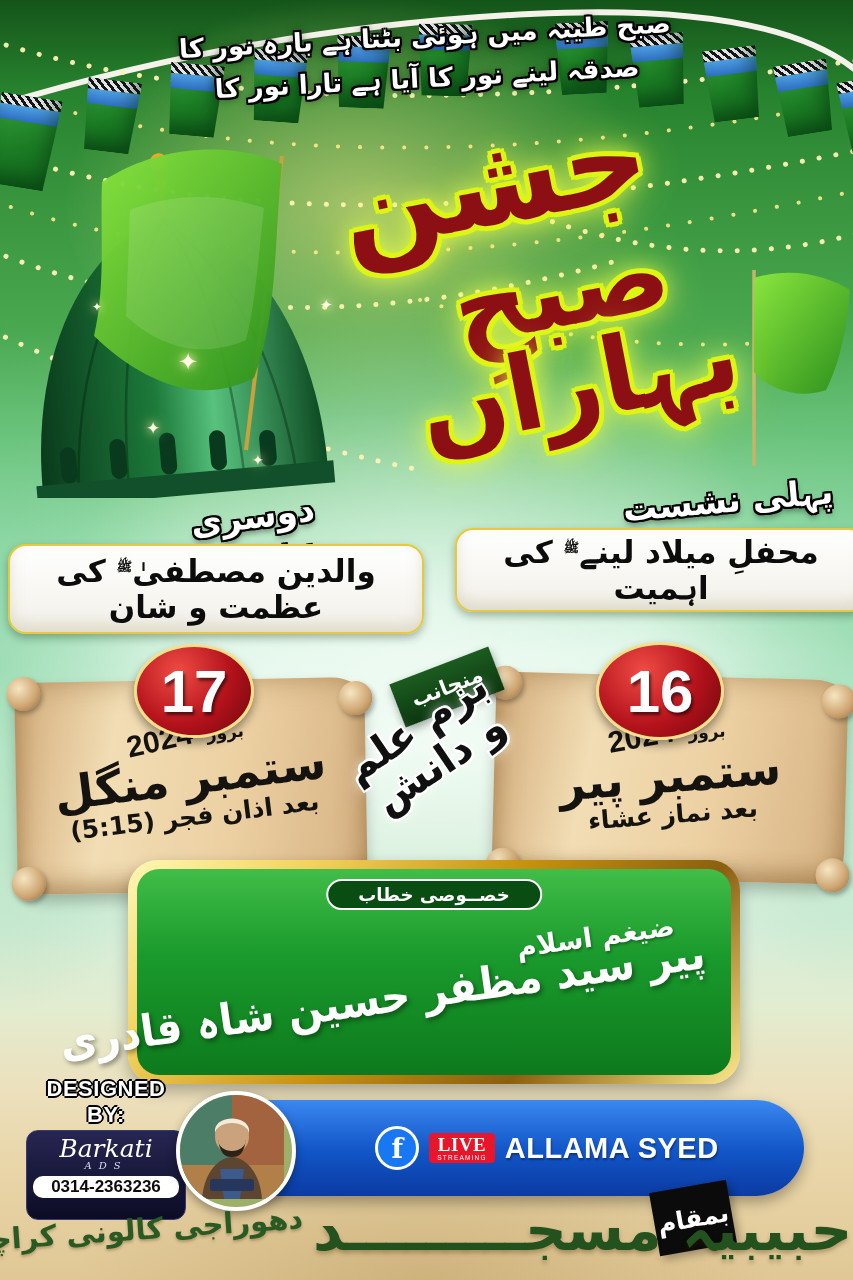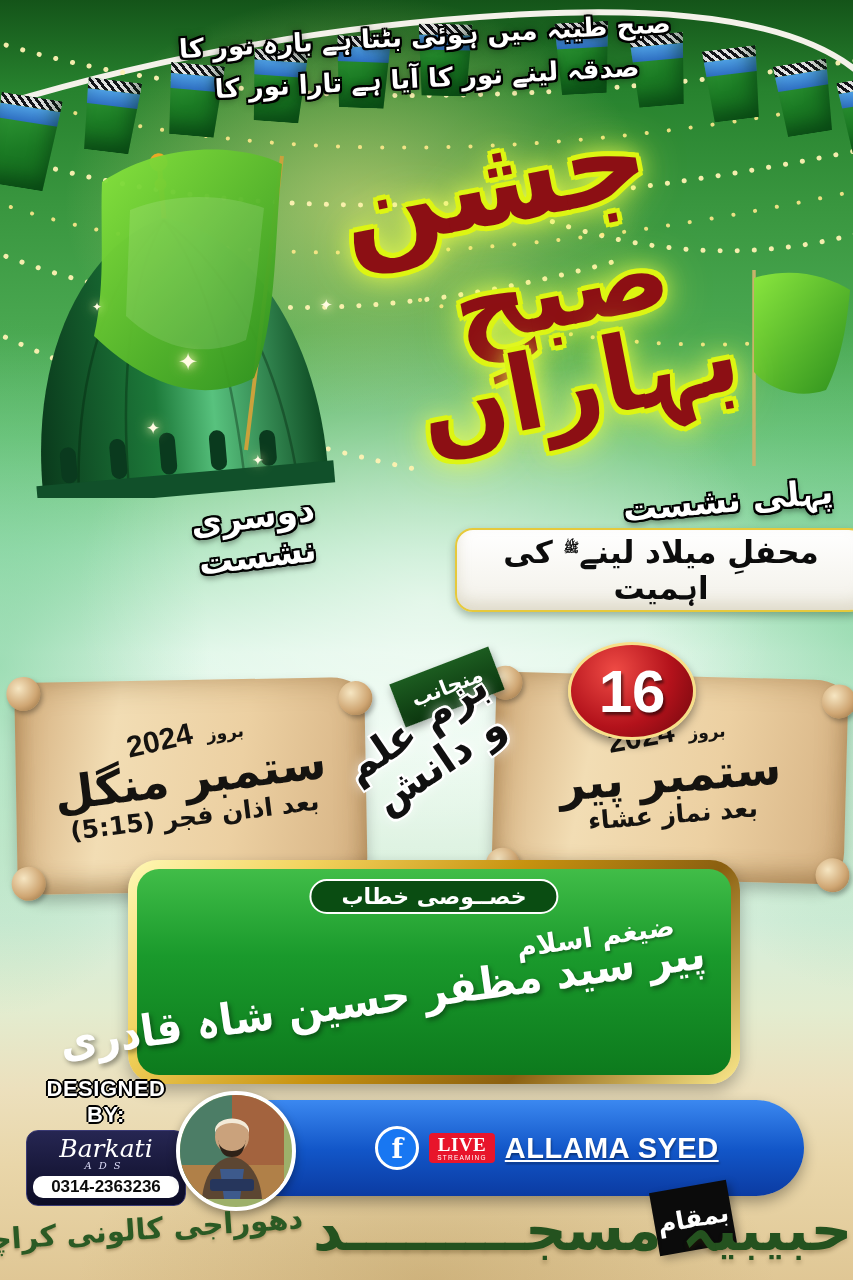--- a/index.html
+++ b/index.html
@@ -92,35 +92,35 @@
     text-shadow:-2px 0 0 #fff,2px 0 0 #fff,0 -2px 0 #fff,0 2px 0 #fff,
       -2px -2px 0 #fff,2px 2px 0 #fff,-2px 2px 0 #fff,2px -2px 0 #fff,0 0 14px #fff;}
   
   .gold-frame{left:128px;top:860px;width:612px;height:224px;border-radius:30px;
     background:linear-gradient(135deg,#fff8b6,#f3d35e 22%,#c7920f 48%,#8a5f10 72%,#fbe98c 100%);
     padding:9px;box-sizing:border-box;box-shadow:0 7px 16px rgba(0,0,0,.28);}
   .green-panel{width:100%;height:100%;border-radius:22px;position:relative;
     background:linear-gradient(180deg,#41bd48,#1a9a2c 42%,#0d7a1d);}
   .khitab-badge{position:absolute;top:10px;left:50%;transform:translateX(-50%);
     background:#0a4d12;border:2px solid #fff;border-radius:24px;padding:3px 30px;
-    color:#fff;font-size:22px;font-weight:bold;direction:rtl;white-space:nowrap;}
+    color:#fff;font-size:18px;font-weight:bold;direction:rtl;white-space:nowrap;}
   .honorific{position:absolute;top:52px;right:56px;color:#fff;font-size:27px;font-weight:bold;
     direction:rtl;transform:rotate(-8deg);text-shadow:1px 2px 3px rgba(0,0,0,.35);}
   .speaker-name{position:absolute;top:96px;left:0;right:0;text-align:center;color:#fff;
     font-size:44px;font-weight:bold;direction:rtl;white-space:nowrap;
     transform:rotate(-8deg) scaleX(.92);
     text-shadow:2px 3px 5px rgba(0,0,0,.4);}
   
   .designed{left:26px;top:1076px;width:160px;text-align:center;
     font-family:"Liberation Sans",sans-serif;}
   .designed-label{font-weight:bold;font-size:22px;color:#fff;letter-spacing:.5px;
     text-shadow:-2px 0 0 #000,2px 0 0 #000,0 -2px 0 #000,0 2px 0 #000,
       -1px -1px 0 #000,1px 1px 0 #000;}
   .brand-box{margin-top:2px;background:linear-gradient(180deg,#262652,#0c0c26);
-    border:1px solid #3a3a74;border-radius:12px;padding:3px 6px 7px;}
+    border:1px solid #3a3a74;border-radius:12px;padding:3px 6px 21px;}
   .brand-name{font-family:"DejaVu Serif",serif;font-style:italic;color:#fff;font-size:25px;}
   .brand-sub{font-family:"DejaVu Serif",serif;font-style:italic;color:#dcdcf8;font-size:10px;
     letter-spacing:7px;margin-top:-3px;}
   .brand-phone{background:#fff;border-radius:10px;font-weight:bold;font-size:17px;
     color:#0c0c0c;padding:1px 2px;margin-top:5px;}
   
   .live-bar{left:196px;top:1100px;width:608px;height:96px;border-radius:48px;
     background:linear-gradient(180deg,#3b88f0,#1256c8 52%,#0b3ba2);
     box-shadow:0 6px 14px rgba(0,0,0,.32);}
   .speaker-photo{position:absolute;left:-20px;top:-9px;width:112px;height:112px;
@@ -131,21 +131,21 @@
     font-family:"Liberation Sans",sans-serif;color:#fff;}
   .live-row{display:flex;align-items:center;gap:10px;}
   .fb-circle{width:38px;height:38px;border-radius:50%;background:#1877f2;border:3px solid #fff;
     display:flex;align-items:center;justify-content:center;color:#fff;font-weight:bold;
     font-family:"DejaVu Serif",serif;font-size:27px;line-height:1;}
   .live-badge{background:#e8152b;border-radius:4px;padding:2px 8px 1px;display:flex;
     flex-direction:column;align-items:center;line-height:1;}
   .live-word{font-weight:bold;font-size:19px;letter-spacing:.5px;font-family:Liberation Serif, serif;}
   .streaming-word{font-size:6.5px;letter-spacing:1.2px;margin-top:1px;}
   .allama{font-weight:bold;font-size:29px;letter-spacing:.5px;
-    text-shadow:1px 2px 2px rgba(0,0,0,.35);text-decoration:underline;}
+    text-shadow:1px 2px 2px rgba(0,0,0,.35);}
   .muzaffar{font-weight:bold;font-size:35px;letter-spacing:.5px;margin-top:1px;
     text-shadow:1px 2px 2px rgba(0,0,0,.35);}
   
   .venue-label-box{left:654px;top:1186px;width:78px;height:64px;display:flex;align-items:center;
     justify-content:center;background:#0b0b0b;color:#fff;font-size:25px;font-weight:bold;
     direction:rtl;transform:rotate(-10deg);box-shadow:3px 4px 8px rgba(0,0,0,.3);}
   .venue-row{left:0;right:40px;top:1196px;display:flex;align-items:center;justify-content:center;
     gap:10px;direction:rtl;}
   .masjid-name{font-size:58px;font-weight:bold;color:#24521f;white-space:nowrap;
     text-shadow:0 3px 4px rgba(60,40,0,.3);}
@@ -254,51 +254,58 @@
 
   <div class="session-label" style="right:10px;top:480px;width:230px;text-align:center;transform:rotate(-5deg);">پہلی نشست</div>
   <div class="white-bar" style="left:455px;top:528px;width:388px;height:80px;">
     <span>
       <span>محفلِ میلاد لینے</span><span class="saw">ﷺ</span>
       <span>کی اہمیت</span>
     </span>
   </div>
 
   <div class="session-label" style="left:130px;top:496px;width:250px;text-align:center;transform:rotate(-7deg);">دوسری نشست</div>
+  <div class="white-bar" style="left:8px;top:544px;width:392px;height:86px;">
+    <span>
+      <span>والدین مصطفیٰ</span><span class="saw">ﷺ</span>
+      <span>کی عظمت و شان</span>
+    </span>
+  </div>
 
   <div class="scroll" style="left:494px;top:676px;width:352px;height:204px;transform:rotate(1.5deg);">
     <div class="curl" style="left:-8px;top:-6px;"></div>
     <div class="curl" style="right:-8px;top:4px;"></div>
     <div class="curl" style="left:-6px;bottom:-6px;"></div>
     <div class="curl" style="right:-6px;bottom:-8px;"></div>
     <div class="scroll-inner" style="transform:rotate(-6deg);padding-top:42px;">
       <div style="display:flex;align-items:center;gap:14px;">
         <span class="scroll-rowz">بروز</span>
         <span class="scroll-year" style="transform:rotate(-6deg);">2024</span>
       </div>
       <div class="scroll-month">ستمبر پیر</div>
       <div class="scroll-time">بعد نماز عشاء</div>
     </div>
   </div>
-  <div class="day-badge" style="left:568px;top:642px;width:122px;height:92px;">16</div>
+  <div class="day-badge" style="left:596px;top:642px;width:122px;height:92px;">16</div>
 
   <div class="scroll" style="left:16px;top:680px;width:350px;height:212px;transform:rotate(-1deg);">
     <div class="curl" style="left:-8px;top:-6px;"></div>
     <div class="curl" style="right:-8px;top:4px;"></div>
     <div class="curl" style="left:-6px;bottom:-6px;"></div>
     <div class="curl" style="right:-6px;bottom:-8px;"></div>
     <div class="scroll-inner" style="transform:rotate(-6deg);padding-top:40px;">
       <div style="display:flex;align-items:center;gap:14px;">
         <span class="scroll-rowz">بروز</span>
         <span class="scroll-year" style="transform:rotate(-6deg);">2024</span>
       </div>
       <div class="scroll-month">ستمبر منگل</div>
       <div class="scroll-time">بعد اذان فجر (5:15)</div>
     </div>
   </div>
+  <div class="day-badge" style="left:134px;top:644px;width:114px;height:88px;">17</div>
 
   <div class="abs munjanib">منجانب</div>
   <div class="abs org-name">
     <div>بزم علم</div>
     <div>و دانش</div>
   </div>
 
   <div class="abs gold-frame">
     <div class="green-panel">
       <div class="khitab-badge">خصــوصی خطاب</div>

